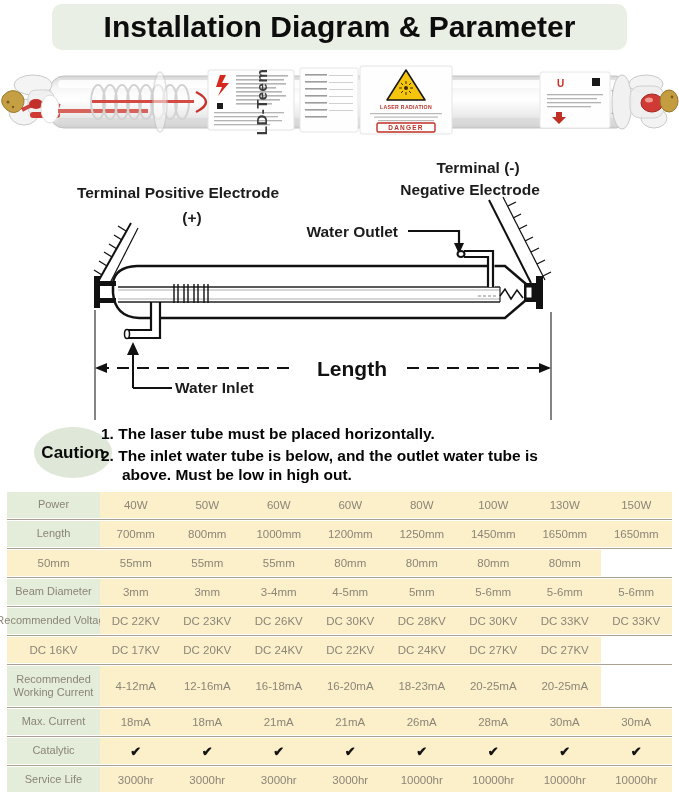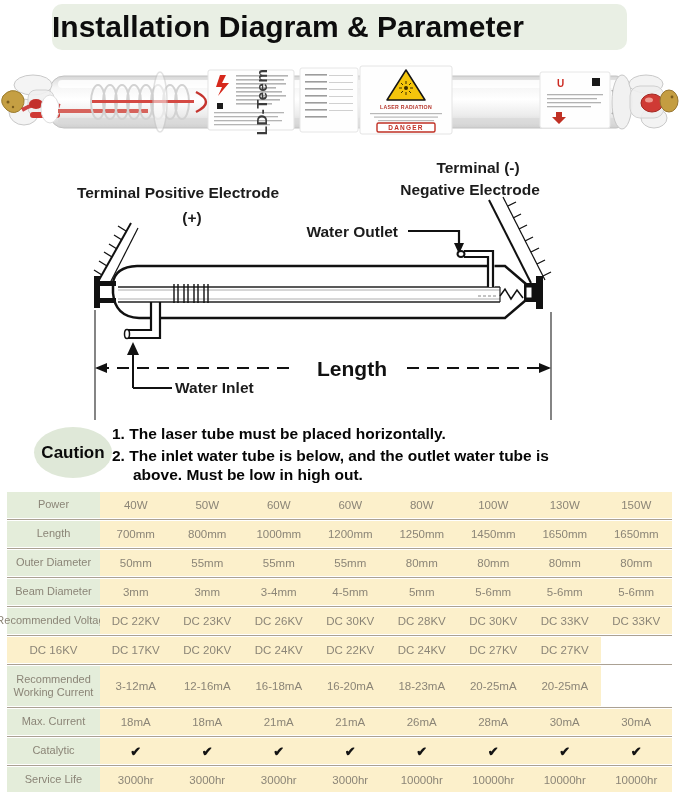--- a/index.html
+++ b/index.html
@@ -4,39 +4,39 @@
 <style>
   html,body{margin:0;padding:0;}
   body{
     width:679px;height:792px;position:relative;background:#ffffff;
     font-family:"Liberation Sans", sans-serif;overflow:hidden;
   }
   
   .title-band{
     position:absolute;left:52px;top:4px;width:575px;height:46px;
     background:var(--title-bg,#e9efe4);border-radius:10px;
-    display:flex;align-items:center;
+    display:flex;align-items:center;justify-content:center;
   }
   .title-band h1{
     margin:0;font-size:30px;font-weight:bold;color:#0d0d0d;letter-spacing:0px;
   }
   
   .photo-wrap{position:absolute;left:0;top:60px;width:679px;height:88px;}
   .diagram-wrap{position:absolute;left:0;top:150px;width:623px;height:272px;}
   svg{display:block;}
   .dlabel{font-weight:bold;fill:#1c1c1c;font-size:15.5px;}
   .dlabel-big{font-weight:bold;fill:#111;font-size:21px;}
   
   .caution-badge{
     position:absolute;left:34px;top:427px;width:78px;height:51px;border-radius:50%;
     background:var(--caution-bg,#dfe8d8);display:flex;align-items:center;justify-content:center;
     font-size:17px;font-weight:bold;color:#0a0a0a;text-align:right;
   }
   .caution-notes{
-    position:absolute;left:112px;top:424px;width:452px;
+    position:absolute;left:101px;top:424px;width:452px;
     font-size:15.5px;font-weight:bold;color:#060606;line-height:1.24;
   }
   .caution-notes .note{margin-bottom:3px;}
   .caution-notes .note.hang{padding-left:21px;text-indent:-21px;}
   
   .ptable{position:absolute;left:7px;top:492px;width:665px;border-bottom:1px solid #a79d8c;}
   .trow{display:grid;grid-template-columns:93px repeat(8,1fr);min-height:26px;position:relative;margin-top:3px;}
   .trow:first-child{margin-top:0;}
   .trow:not(:first-child)::before{content:"";position:absolute;left:0;right:0;top:-2px;height:1px;background:#aba193;}
   .trow.tall{min-height:40px;}
@@ -318,21 +318,20 @@
       <div class="tcell">700mm</div>
       <div class="tcell">800mm</div>
       <div class="tcell">1000mm</div>
       <div class="tcell">1200mm</div>
       <div class="tcell">1250mm</div>
       <div class="tcell">1450mm</div>
       <div class="tcell">1650mm</div>
       <div class="tcell">1650mm</div>
     </div>
     <div class="trow">
-      <div class="tlabel">Outer Diameter</div>
       <div class="tcell">50mm</div>
       <div class="tcell">55mm</div>
       <div class="tcell">55mm</div>
       <div class="tcell">55mm</div>
       <div class="tcell">80mm</div>
       <div class="tcell">80mm</div>
       <div class="tcell">80mm</div>
       <div class="tcell">80mm</div>
     </div>
     <div class="trow">
@@ -362,21 +361,21 @@
       <div class="tcell">DC 17KV</div>
       <div class="tcell">DC 20KV</div>
       <div class="tcell">DC 24KV</div>
       <div class="tcell">DC 22KV</div>
       <div class="tcell">DC 24KV</div>
       <div class="tcell">DC 27KV</div>
       <div class="tcell">DC 27KV</div>
     </div>
     <div class="trow tall">
       <div class="tlabel wrap">Recommended Working Current</div>
-      <div class="tcell">3-12mA</div>
+      <div class="tcell">4-12mA</div>
       <div class="tcell">12-16mA</div>
       <div class="tcell">16-18mA</div>
       <div class="tcell">16-20mA</div>
       <div class="tcell">18-23mA</div>
       <div class="tcell">20-25mA</div>
       <div class="tcell">20-25mA</div>
     </div>
     <div class="trow">
       <div class="tlabel">Max. Current</div>
       <div class="tcell">18mA</div>

